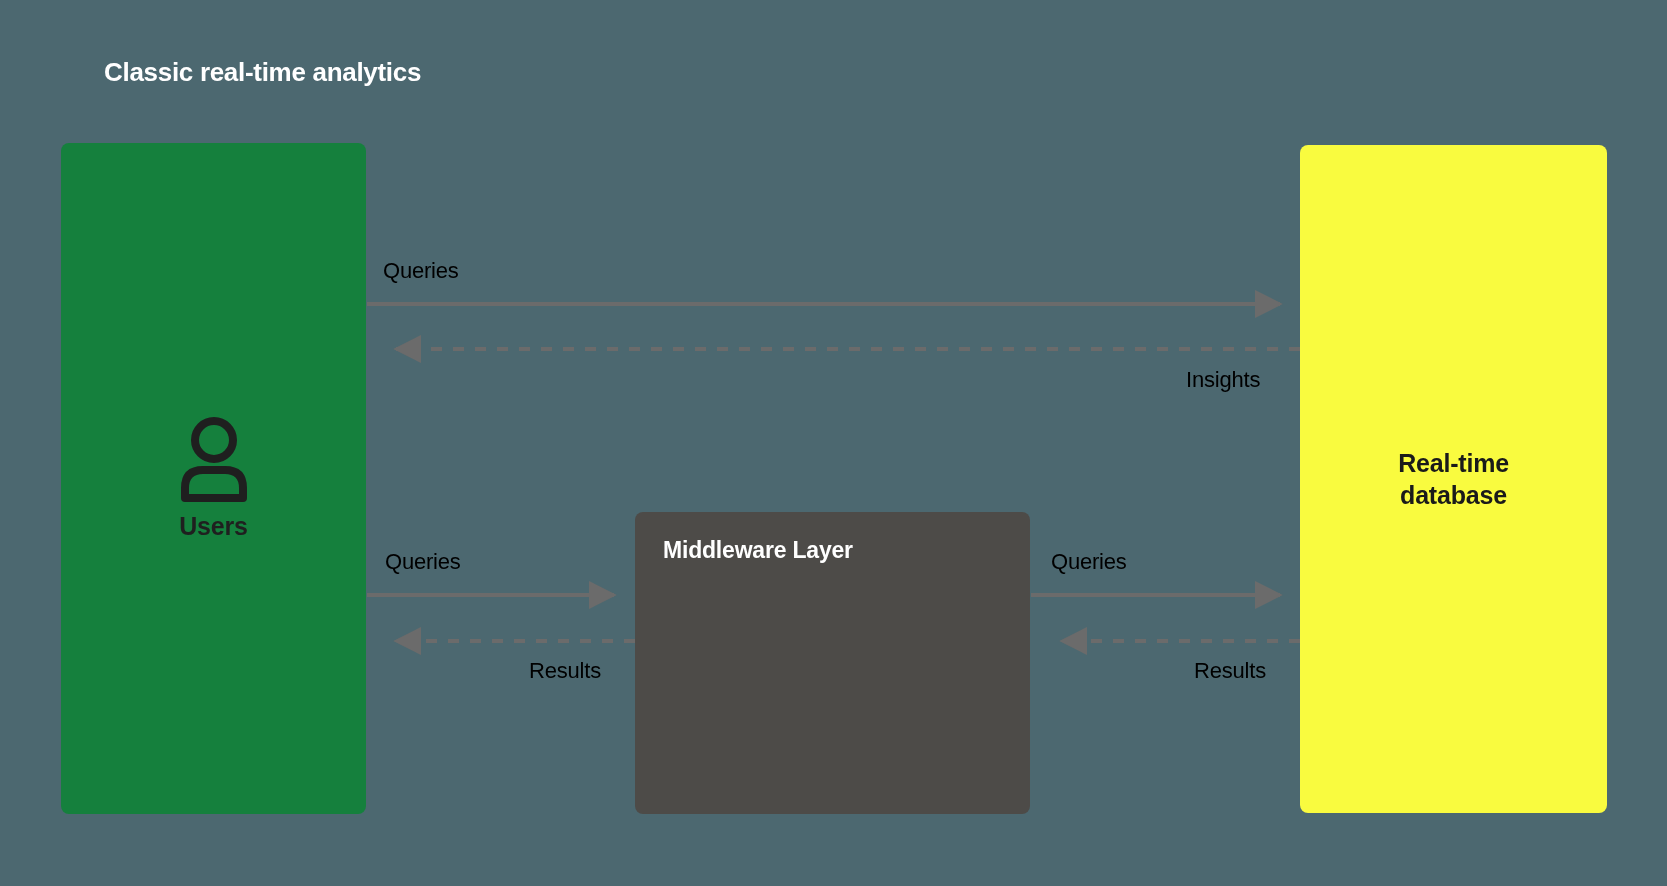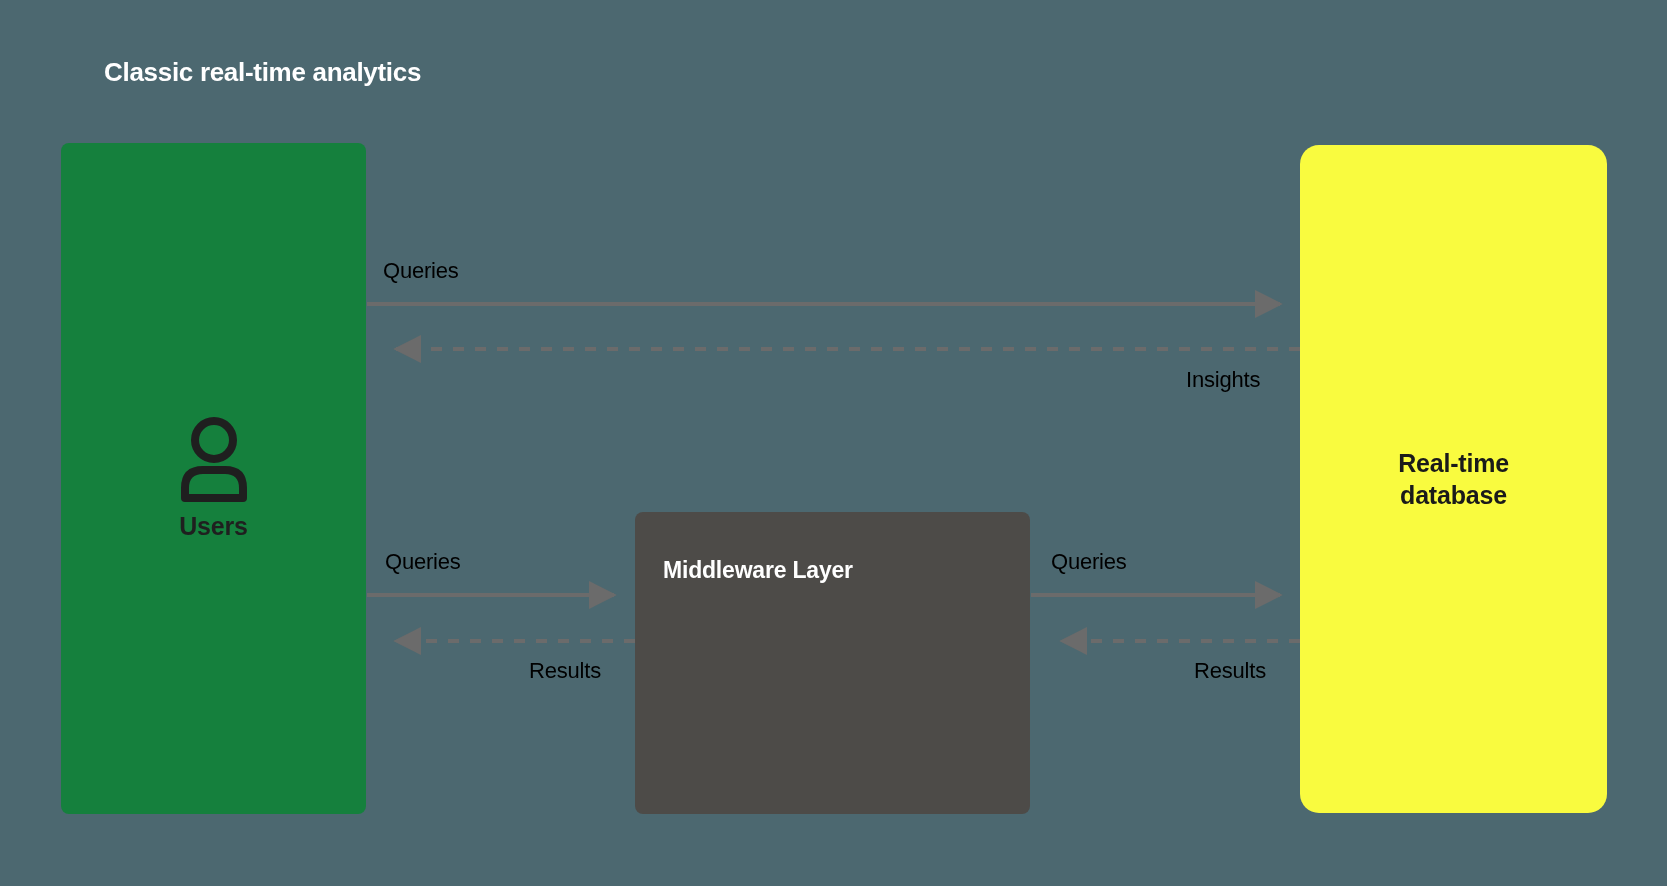--- a/index.html
+++ b/index.html
@@ -71,33 +71,31 @@
   }
   .middleware-label {
     position: absolute;
     left: 28px;
     top: 25px;
     font-size: 23px;
     font-weight: bold;
     color: #ffffff;
     letter-spacing: -0.2px;
     white-space: nowrap;
-    margin-top: 20px;
   }
 
   .node-database {
     left: 1300px;
     top: 145px;
     width: 307px;
     height: 668px;
     background: #f9fb3f;
     display: flex;
     align-items: center;
     justify-content: center;
-    border-radius: 19px;
   }
   .database-label {
     font-size: 25px;
     font-weight: bold;
     color: #1a1a1a;
     text-align: center;
     line-height: 1.28;
     letter-spacing: -0.2px;
   }
 

